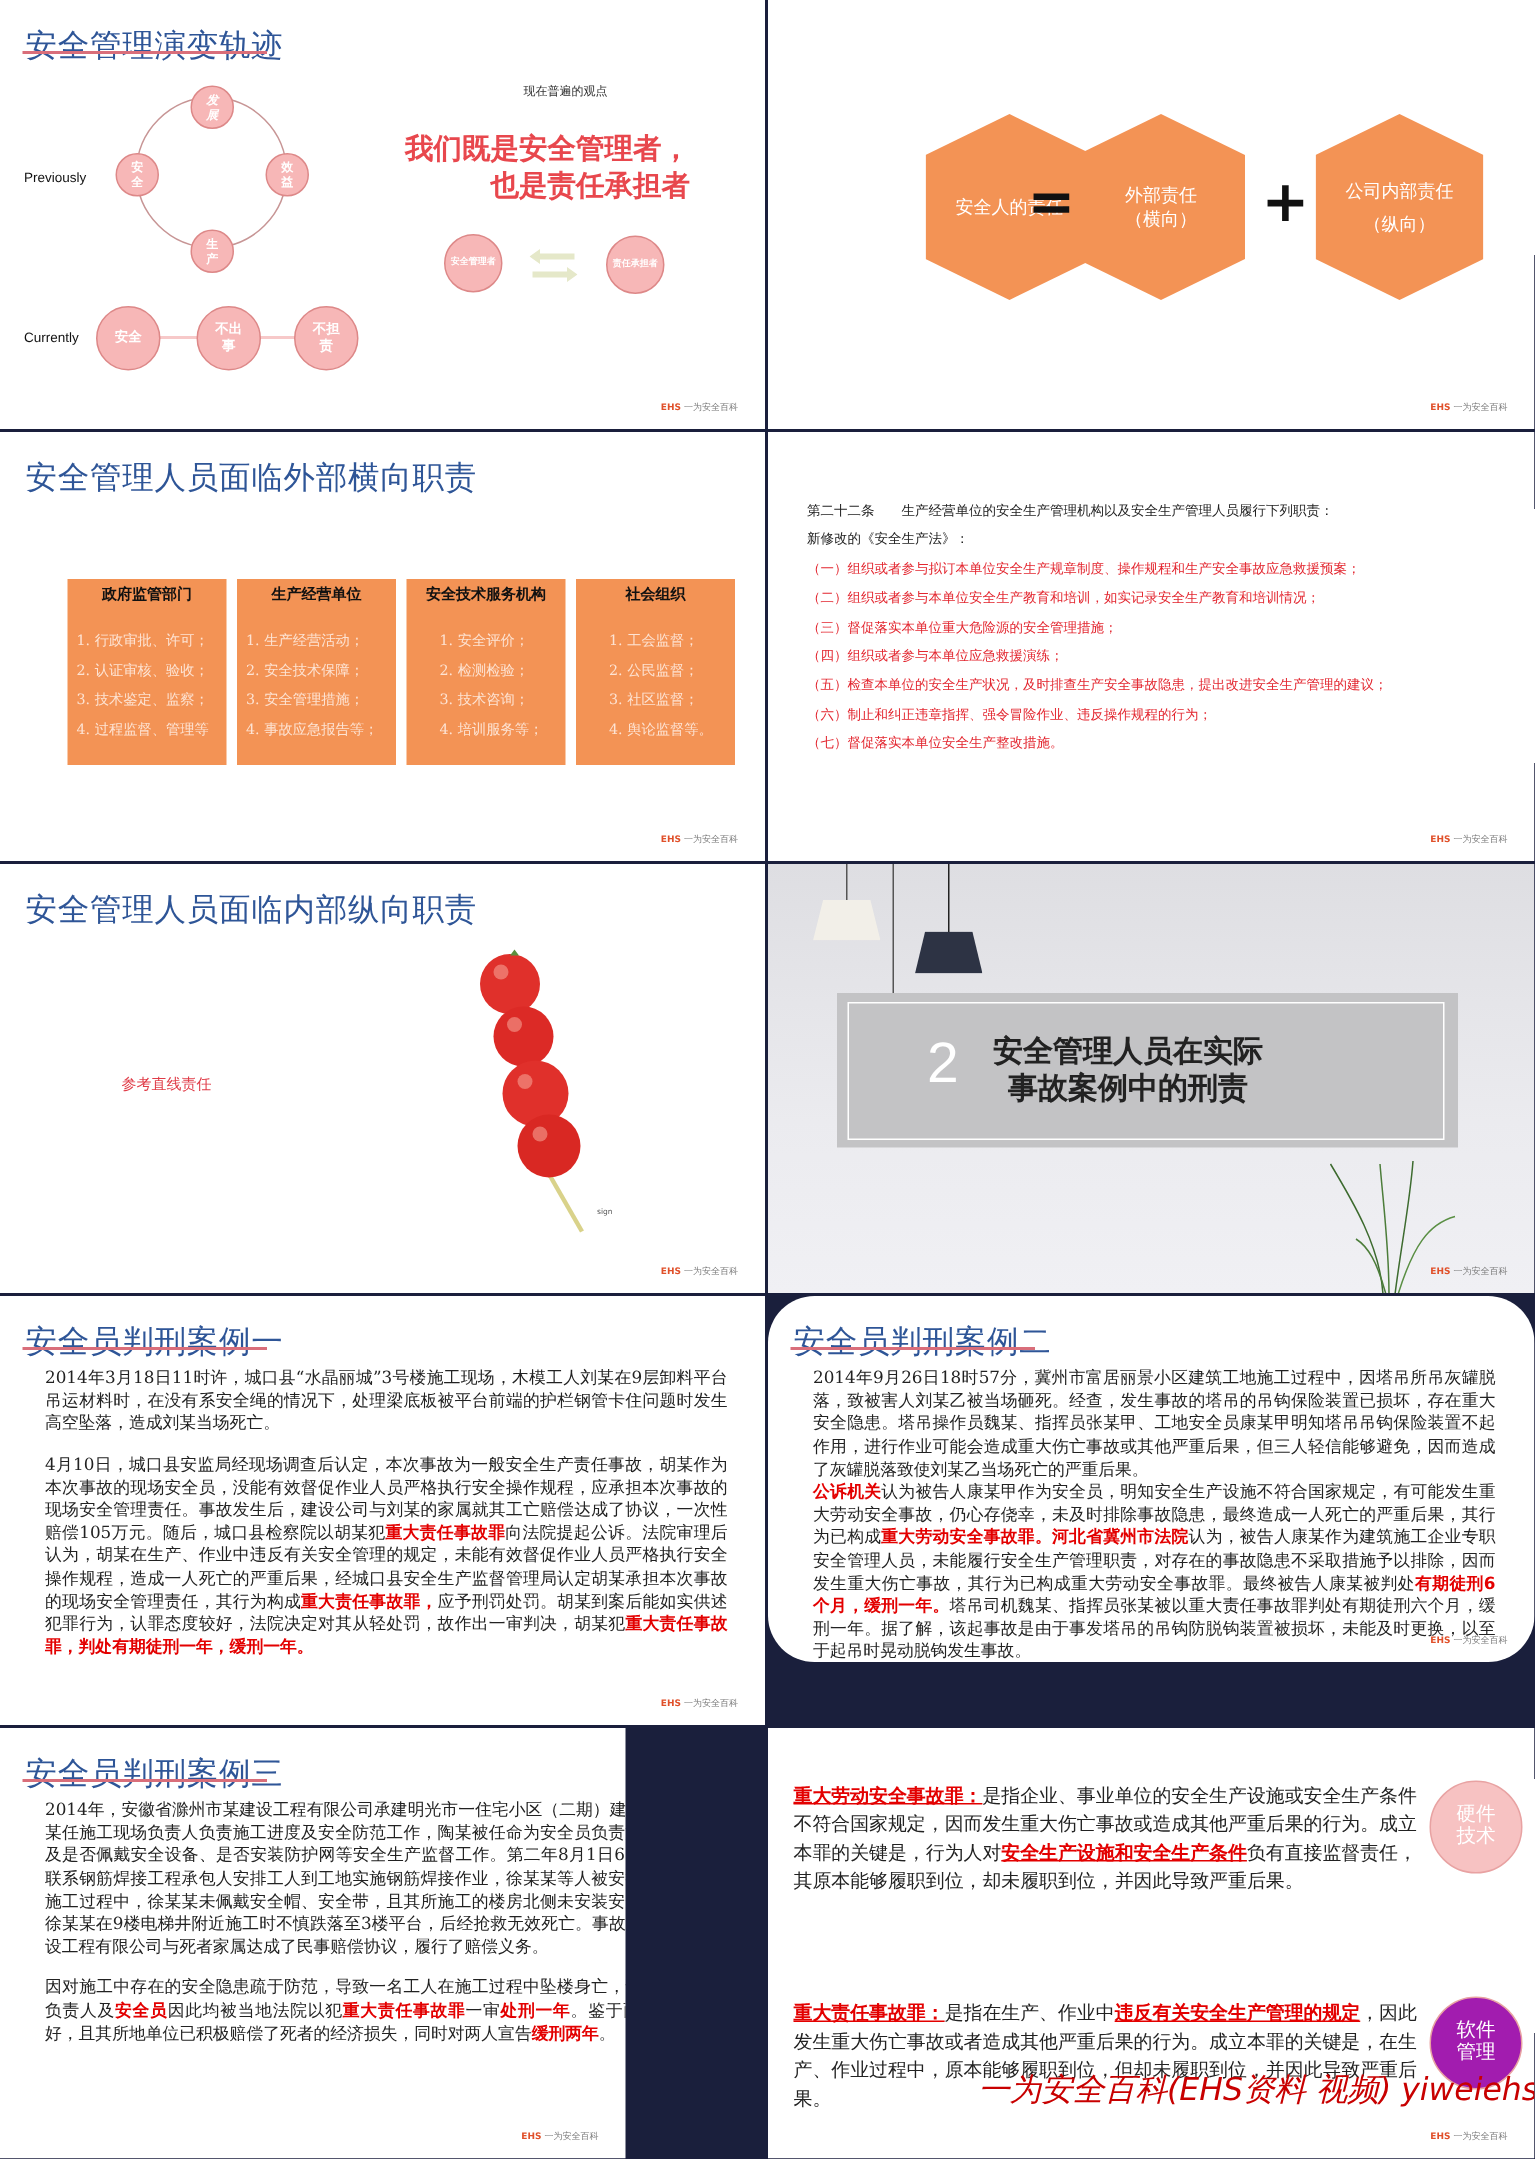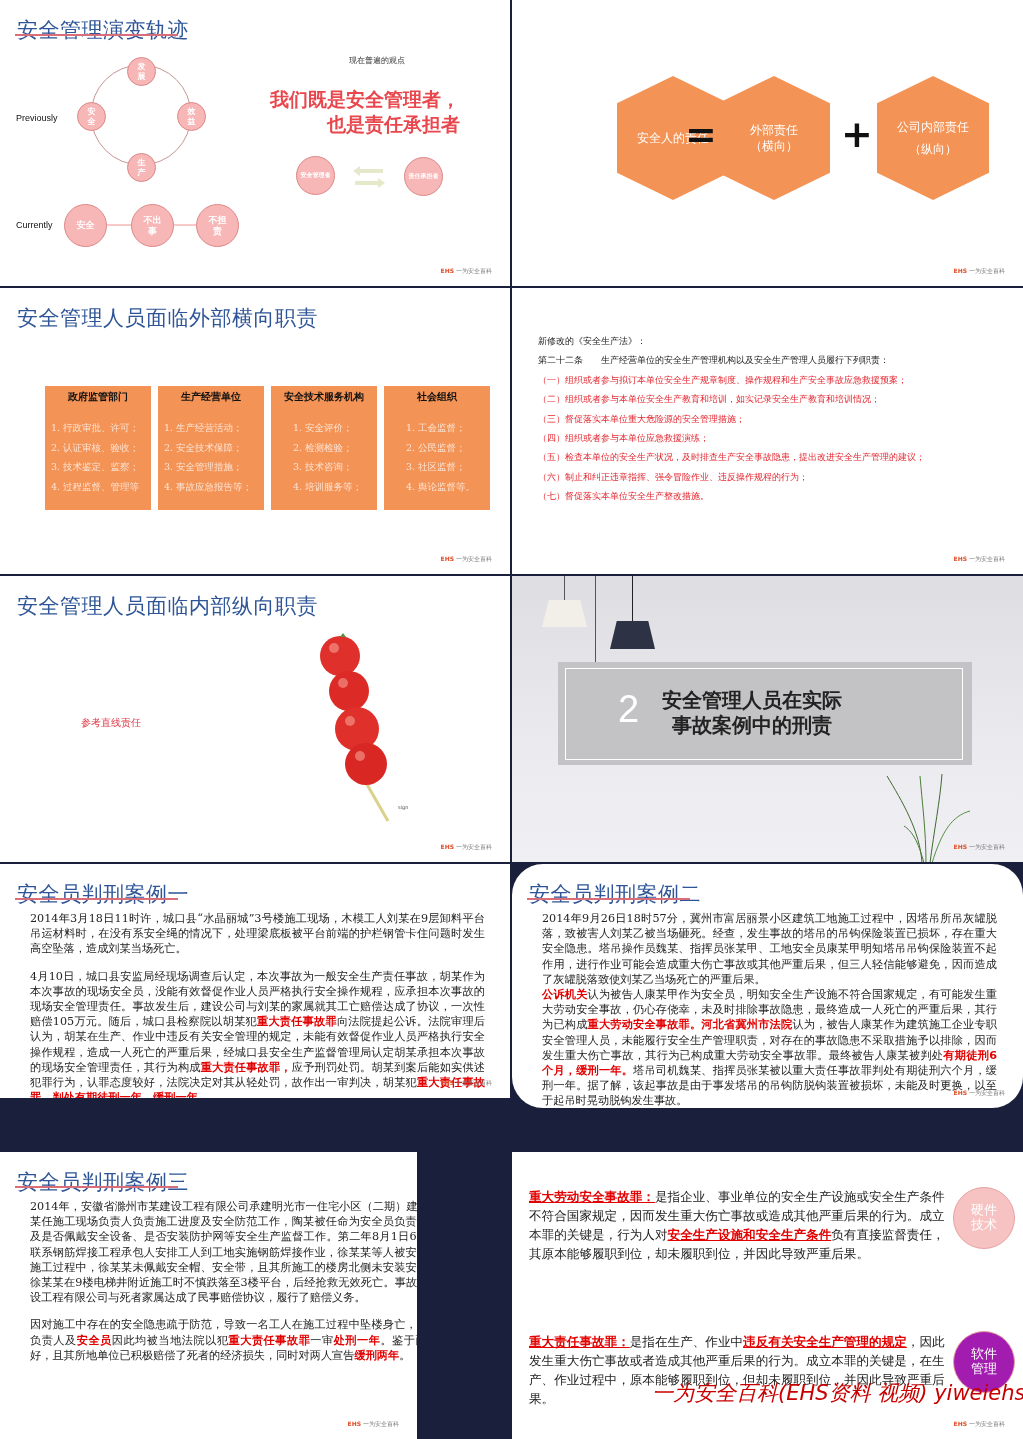--- a/index.html
+++ b/index.html
@@ -6,21 +6,21 @@
 html,body{width:1023px;height:1439px;background:#1a1f3c;overflow:hidden;}
 body{font-family:"DejaVu Serif","Liberation Serif",serif;position:relative;}
 .grid{position:absolute;left:0;top:0;width:1023px;height:1439px;}
 .slide{position:absolute;background:#fff;overflow:hidden;}
 .s1{left:0;top:0;width:510px;height:286px;}
 .s2{left:512px;top:0;width:511px;height:286px;}
 .s3{left:0;top:288px;width:510px;height:286px;}
 .s4{left:512px;top:288px;width:511px;height:286px;}
 .s5{left:0;top:576px;width:510px;height:286px;}
 .s6{left:512px;top:576px;width:511px;height:286px;}
-.s7{left:0;top:864px;width:510px;height:234px;}
+.s7{left:0;top:864px;width:510px;height:286px;}
 .s8{left:512px;top:864px;width:511px;height:244px;border-radius:31px;}
 .s9{left:0;top:1152px;width:417px;height:287px;}
 .s10{left:512px;top:1152px;width:511px;height:287px;}
 .title{position:absolute;left:17px;top:16px;font-size:21px;color:#2e5597;font-family:"DejaVu Sans","Liberation Sans",sans-serif;letter-spacing:0.5px;}
 .title-underline{position:absolute;left:15px;top:34px;width:163px;height:2px;background:#d96e7a;}
 .footer-logo{position:absolute;right:18px;bottom:10px;font-size:6px;color:#777;font-family:"DejaVu Sans",sans-serif;}
 .footer-logo .mark{color:#e0502a;font-weight:bold;margin-right:2px;}
 .pink-circle{position:absolute;border-radius:50%;background:#f7b7b7;border:1px solid #d88;color:#fff;font-weight:bold;font-family:"DejaVu Sans",sans-serif;display:flex;align-items:center;justify-content:center;text-align:center;line-height:1.15;}
 .label-en{position:absolute;font-size:9px;font-family:"Liberation Sans",sans-serif;color:#111;}
 .hex{position:absolute;width:112px;height:124px;background:#f39355;clip-path:polygon(50% 0%,100% 22%,100% 78%,50% 100%,0% 78%,0% 22%);border-radius:18px;color:#fff;font-family:"DejaVu Sans",sans-serif;font-size:12px;display:flex;flex-direction:column;align-items:center;justify-content:center;text-align:center;line-height:1.35;}
@@ -45,21 +45,21 @@
 <div class="grid">
 
   <div class="slide s1">
     <div class="title">安全管理演变轨迹</div>
     <div class="title-underline"></div>
     <div class="label-en" style="left:16px;top:113px;">Previously</div>
     <div class="label-en" style="left:16px;top:220px;">Currently</div>
     <svg style="position:absolute;left:90px;top:64px;" width="102" height="102">
       <circle cx="51" cy="51" r="50" fill="none" stroke="#c79595" stroke-width="1"></circle>
     </svg>
-    <div class="pink-circle" style="left:127px;top:57px;width:29px;height:29px;font-size:8px;">
+    <div class="pink-circle" style="left:127px;top:57px;width:29px;height:29px;font-size:8px;font-style:italic;">
         <span style="width:10px;display:block;">发展</span>
       </div>
     <div class="pink-circle" style="left:177px;top:102px;width:29px;height:29px;font-size:8px;">
         <span style="width:10px;display:block;">效益</span>
       </div>
     <div class="pink-circle" style="left:127px;top:153px;width:29px;height:29px;font-size:8px;">
         <span style="width:10px;display:block;">生产</span>
       </div>
     <div class="pink-circle" style="left:77px;top:102px;width:29px;height:29px;font-size:8px;">
         <span style="width:10px;display:block;">安全</span>
@@ -145,22 +145,22 @@
         <div>2. 公民监督；</div>
         <div>3. 社区监督；</div>
         <div>4. 舆论监督等。</div>
       </div>
     </div>
     <div class="footer-logo"><span class="mark">EHS</span><span>一为安全百科</span></div>
   </div>
 
   <div class="slide s4">
     <div class="law">
+      <div class="plain">第二十二条　　生产经营单位的安全生产管理机构以及安全生产管理人员履行下列职责：</div>
       <div class="plain">新修改的《安全生产法》：</div>
-      <div class="plain">第二十二条　　生产经营单位的安全生产管理机构以及安全生产管理人员履行下列职责：</div>
       <div class="red">（一）组织或者参与拟订本单位安全生产规章制度、操作规程和生产安全事故应急救援预案；</div>
       <div class="red">（二）组织或者参与本单位安全生产教育和培训，如实记录安全生产教育和培训情况；</div>
       <div class="red">（三）督促落实本单位重大危险源的安全管理措施；</div>
       <div class="red">（四）组织或者参与本单位应急救援演练；</div>
       <div class="red">（五）检查本单位的安全生产状况，及时排查生产安全事故隐患，提出改进安全生产管理的建议；</div>
       <div class="red">（六）制止和纠正违章指挥、强令冒险作业、违反操作规程的行为；</div>
       <div class="red">（七）督促落实本单位安全生产整改措施。</div>
     </div>
     <div class="footer-logo"><span class="mark">EHS</span><span>一为安全百科</span></div>
   </div>

